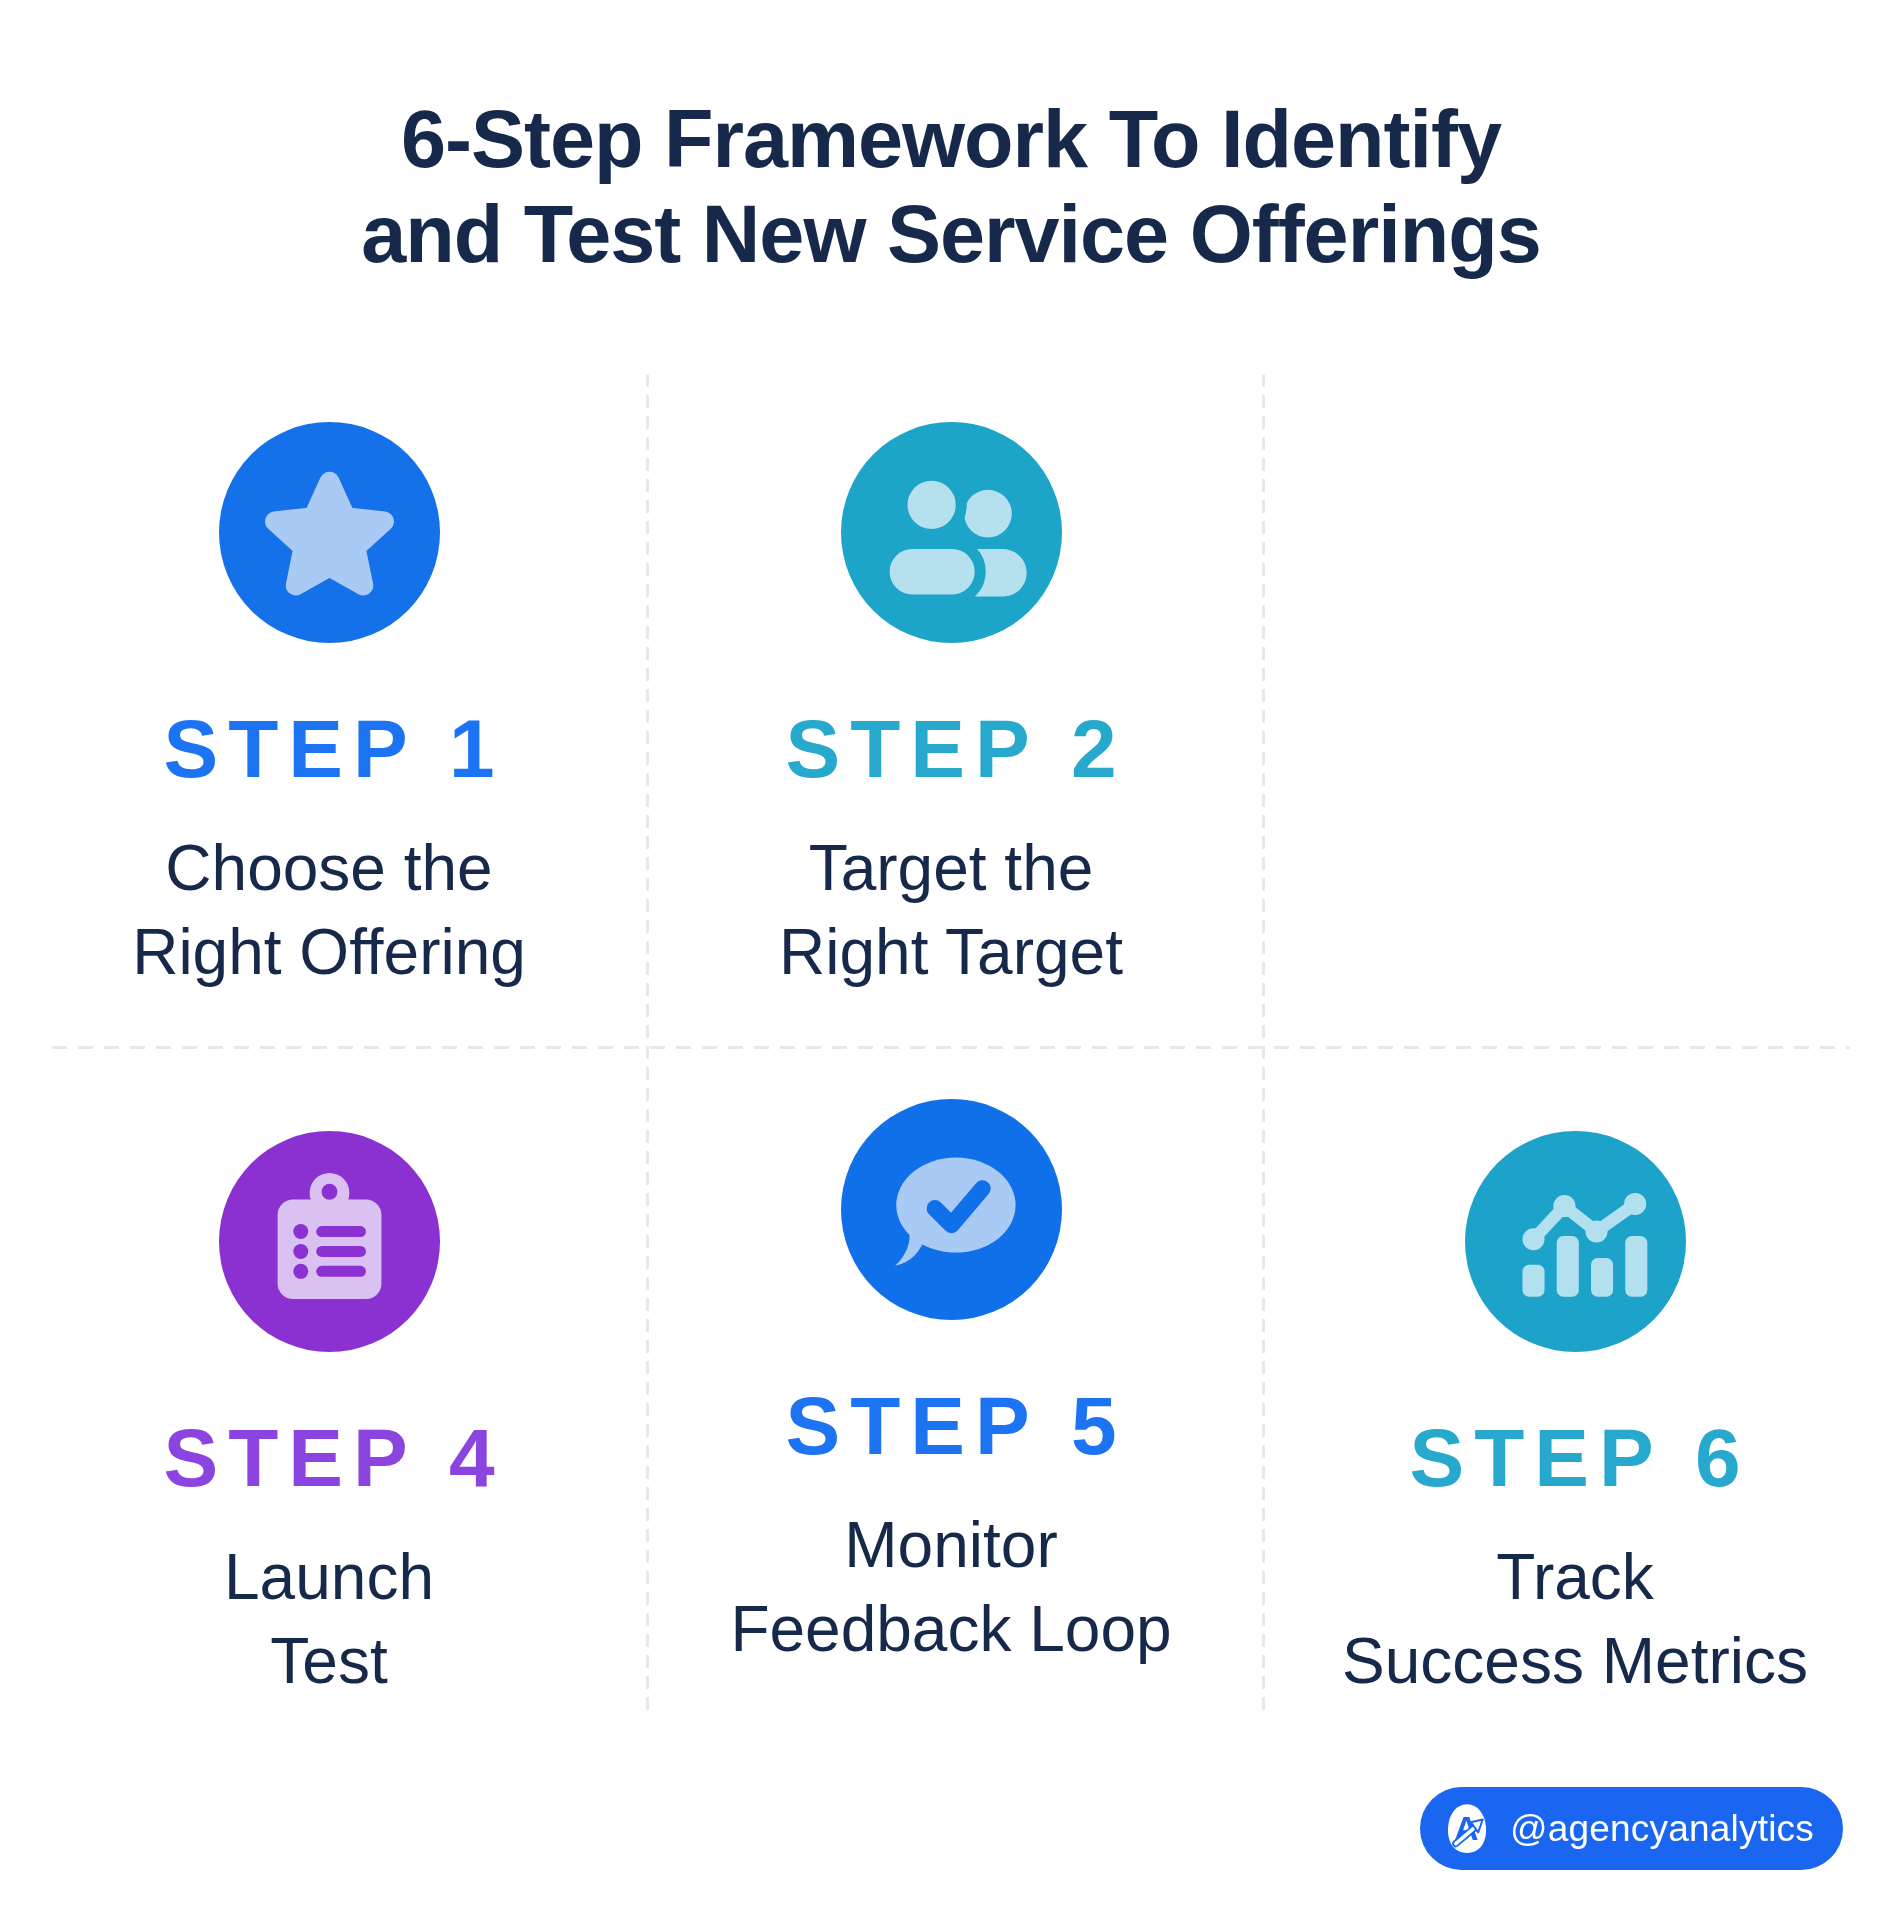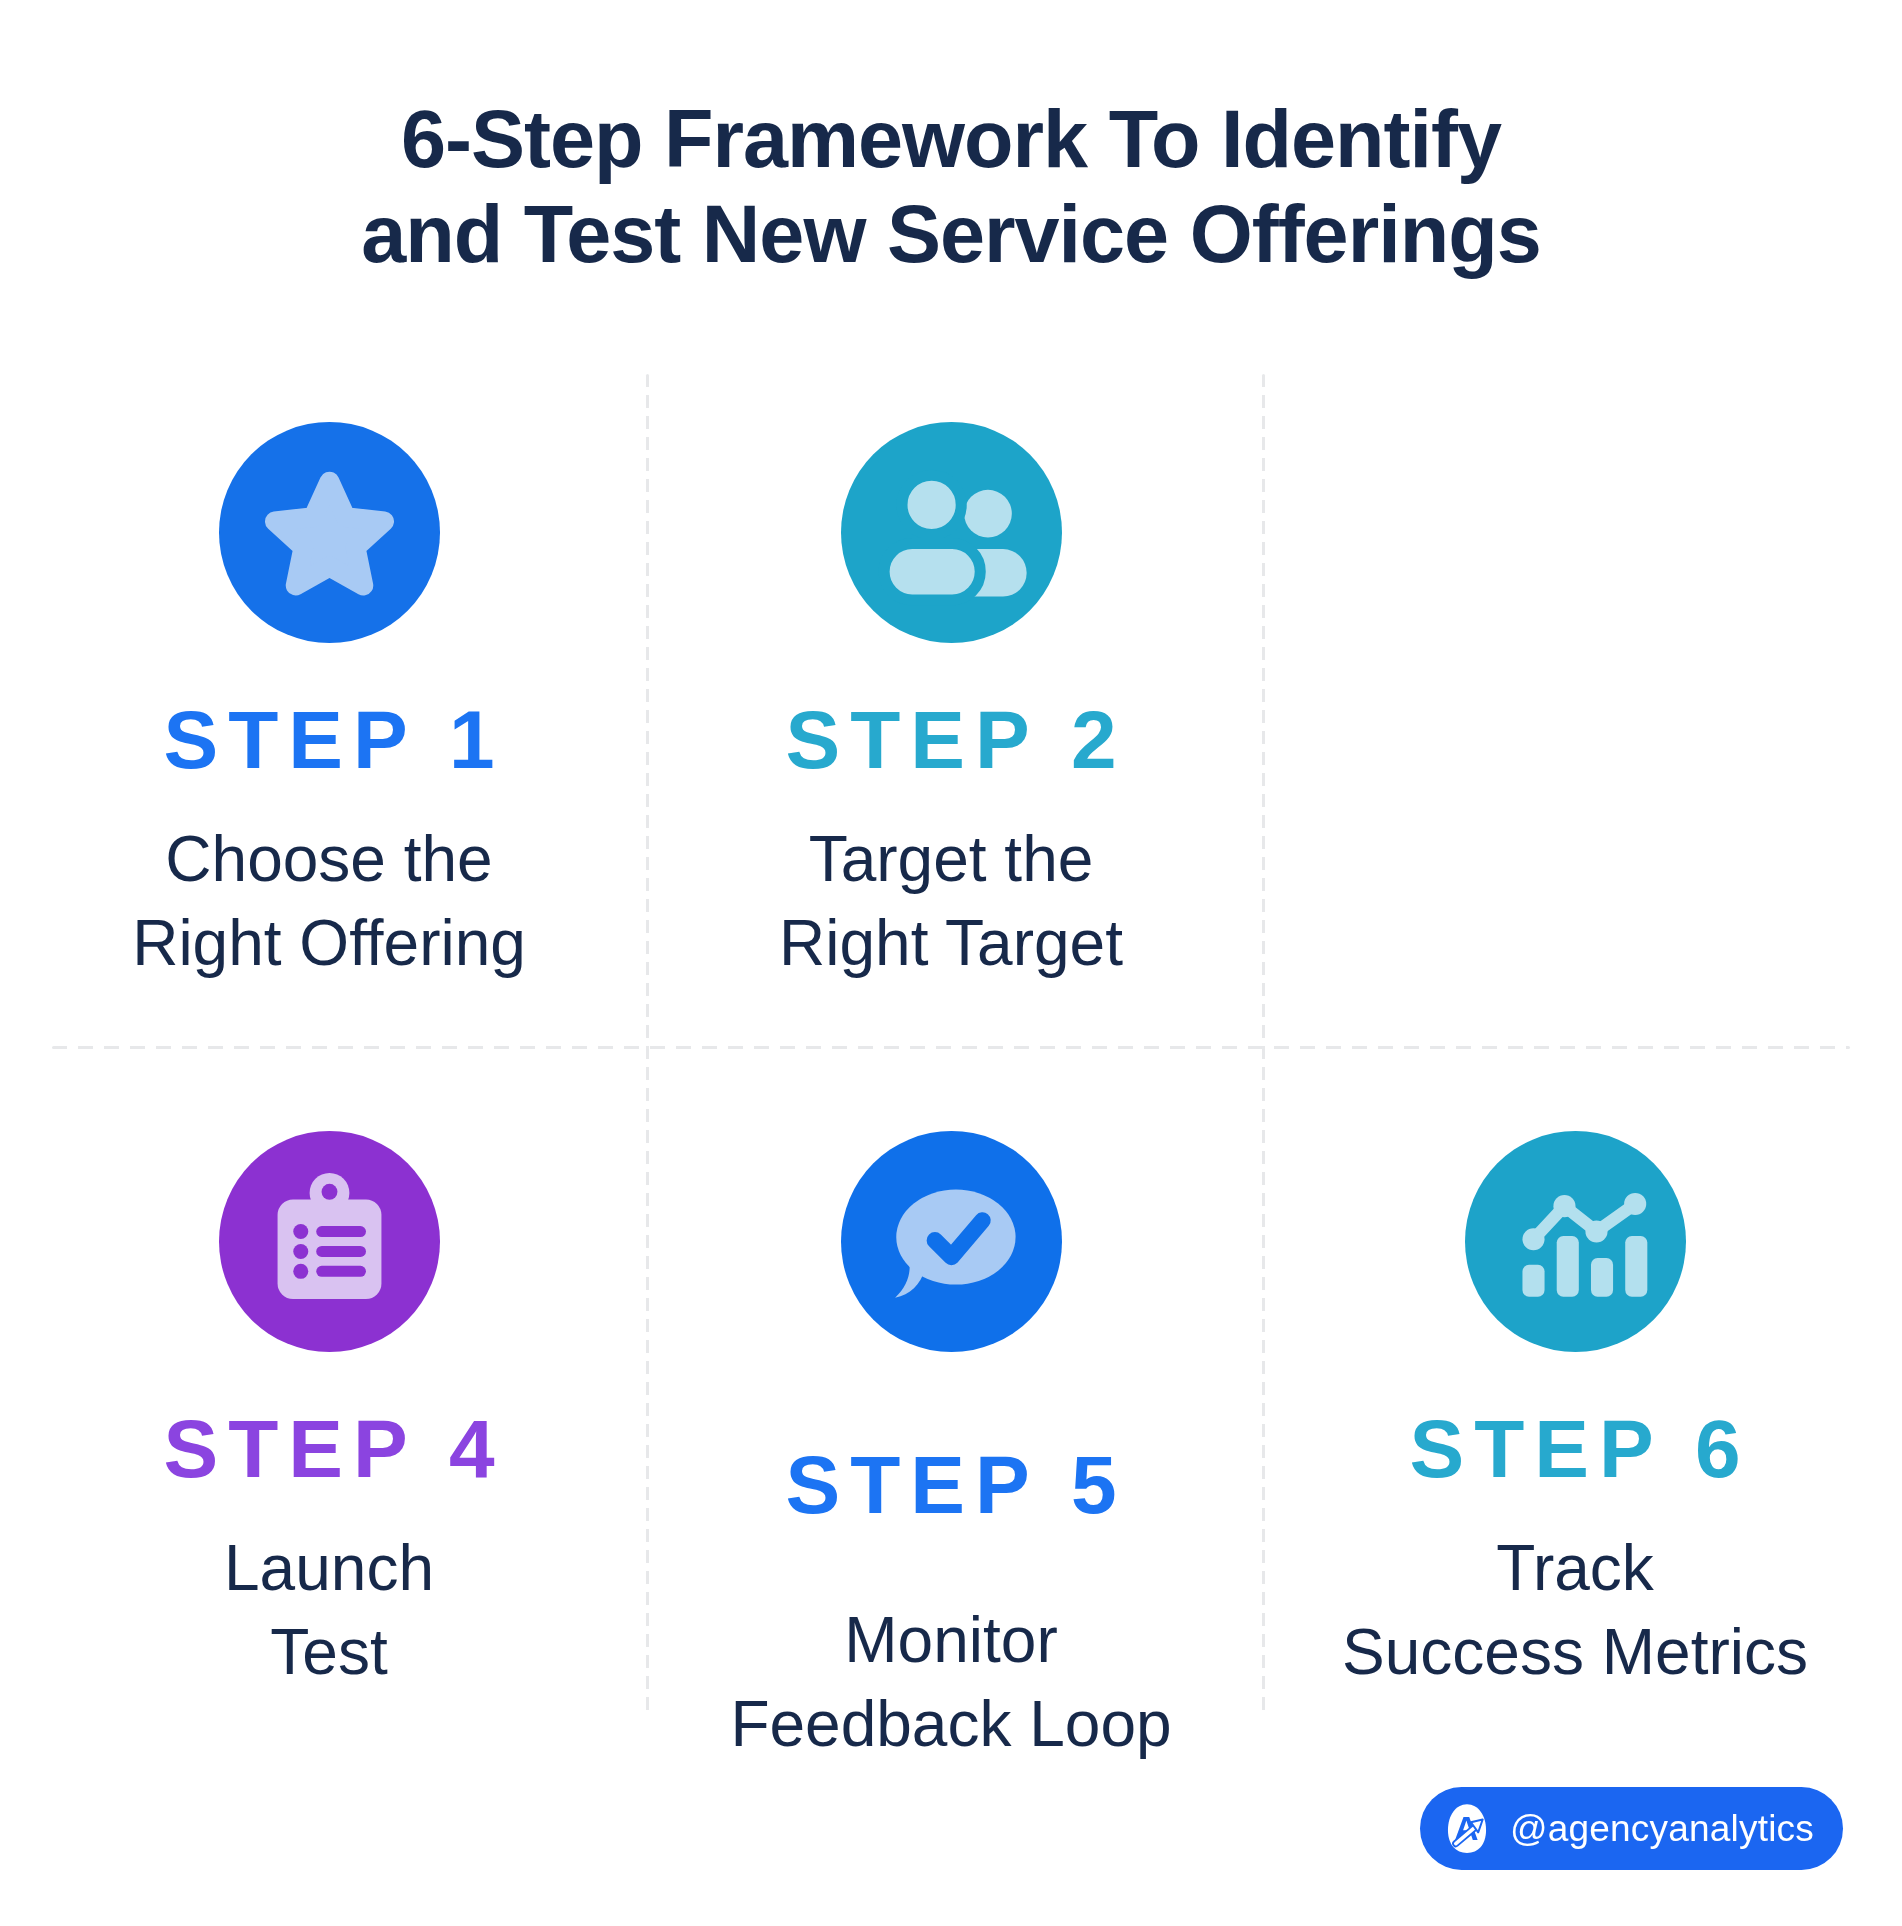--- a/index.html
+++ b/index.html
@@ -34,25 +34,25 @@
   
   .card{
     position:absolute;width:614px;
     display:flex;flex-direction:column;align-items:center;
     text-align:center;
   }
   .c1{left:22px;  top:422px;}
   .c2{left:644px;top:422px;}
   .c3{left:1268px;top:422px;}
   .c4{left:22px;  top:1131px;}
-  .c5{left:644px;top:1131px;gap:36px;}
+  .c5{left:644px;top:1099px;}
   .c6{left:1268px;top:1131px;}
   .icon-svg{width:221px;height:221px;display:block;margin-bottom:47px;}
   .step-label{
-    margin:3px 0 30px 0;
+    margin:12px 0 30px 0;
     font-size:82px;font-weight:700;letter-spacing:10px;text-indent:10px;
     color:var(--accent,#1C74F3);
   }
   .step-title{
     margin:0;
     font-size:64px;font-weight:400;line-height:1.32;
     color:var(--text-navy,#17294A);
   }
   
   .badge{

